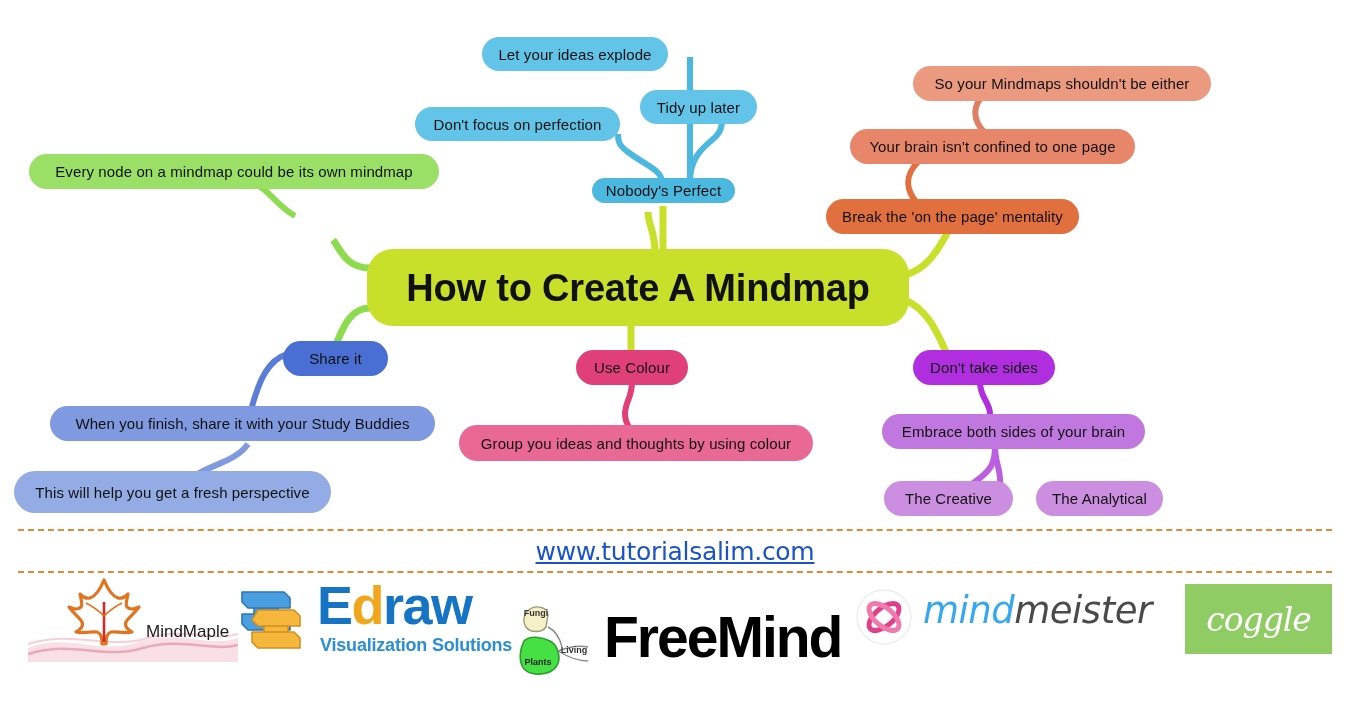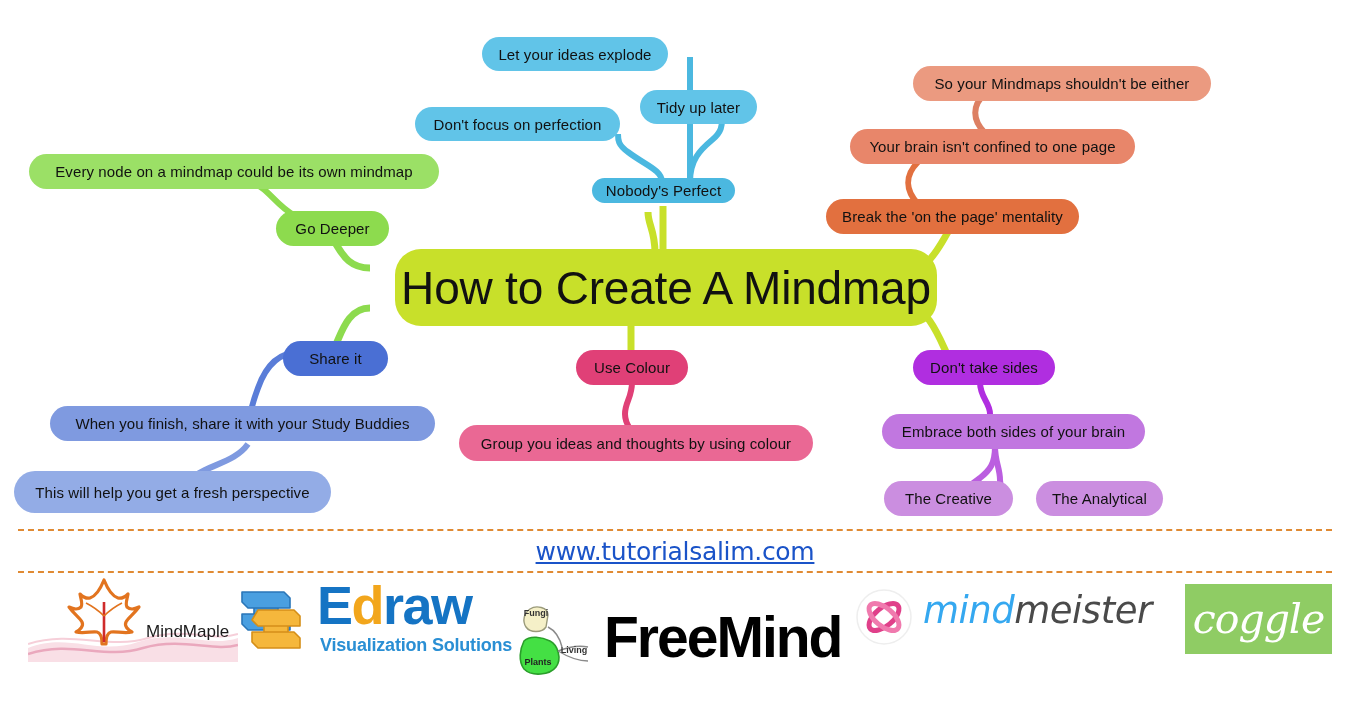--- a/index.html
+++ b/index.html
@@ -36,26 +36,25 @@
     justify-content: center;
     border-radius: 999px;
     color: #111111;
     font-size: 15px;
     line-height: 1;
     white-space: nowrap;
     padding: 8px 14px;
     letter-spacing: 0.1px;
   }
   .node.central {
-    font-size: 46px;
-    font-weight: normal;
+    font-size: 38px;
+    font-weight: bold;
     border-radius: 26px;
     letter-spacing: -0.2px;
     padding: 0 22px;
-    margin-left: 28px;
   }
   
   .rule {
     position: absolute;
     left: 18px;
     width: 1314px;
     height: 0;
     border-top: 2px dashed #e08a33;
     z-index: 3;
   }
@@ -137,21 +136,21 @@
   #logo-mindmeister .mi-word .c-dark { color: #4a4a4a; }
 
   
   #logo-coggle { left: 1185px; top: 12px; width: 147px; height: 70px; }
   #logo-coggle .cg-box {
     width: 147px; height: 70px;
     background: #8fcc64;
     display: flex; align-items: center; justify-content: center;
   }
   #logo-coggle .cg-word {
-    font-size: 41px; font-style: italic; color: #ffffff;
+    font-size: 33px; font-style: italic; color: #ffffff;
     font-family: "DejaVu Serif", serif;
     letter-spacing: -1px; line-height: 1;
   }
 </style>
 </head>
 <body>
 
 <div id="canvas">
 
   <svg id="wires" viewBox="0 0 1350 707">
@@ -204,23 +203,20 @@
   <div class="node" style="left:826px; top:199px; width:253px; height:35px; background:#e2703f;">
     <span>Break the 'on the page' mentality</span>
   </div>
   <div class="node" style="left:850px; top:129px; width:285px; height:35px; background:#e8866a;">
     <span>Your brain isn't confined to one page</span>
   </div>
   <div class="node" style="left:913px; top:66px; width:298px; height:35px; background:#eb9a80;">
     <span>So your Mindmaps shouldn't be either</span>
   </div>
 
-  <div class="node" style="left:276px; top:211px; width:113px; height:35px; background:#8ddb4e;">
-    <span>Go Deeper</span>
-  </div>
   <div class="node" style="left:29px; top:154px; width:410px; height:35px; background:#9be066;">
     <span>Every node on a mindmap could be its own mindmap</span>
   </div>
 
   <div class="node" style="left:283px; top:341px; width:105px; height:35px; background:#4a6fd4;">
     <span>Share it</span>
   </div>
   <div class="node" style="left:50px; top:406px; width:385px; height:35px; background:#7f9ae0;">
     <span>When you finish, share it with your Study Buddies</span>
   </div>

